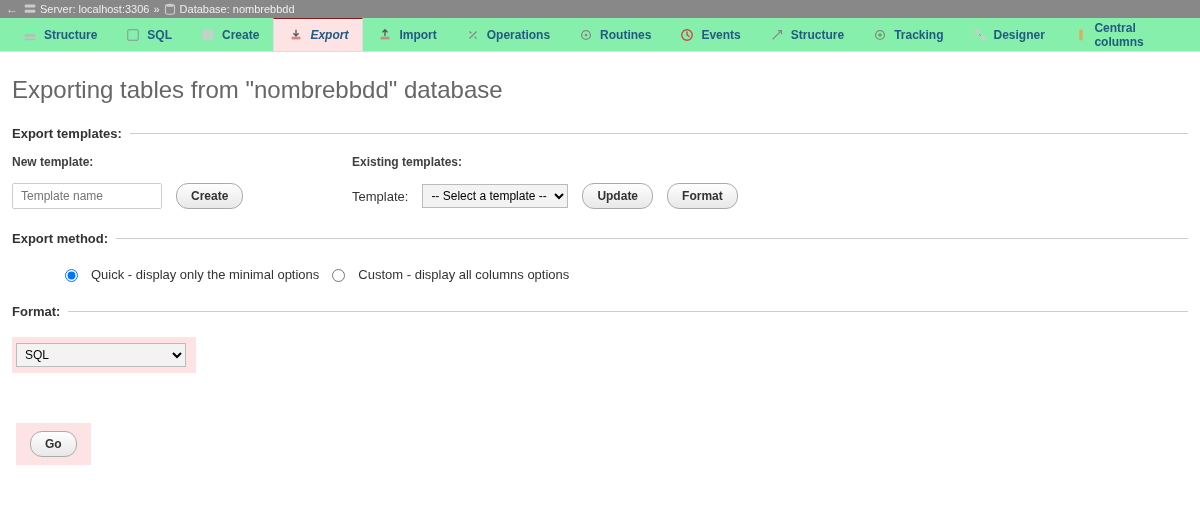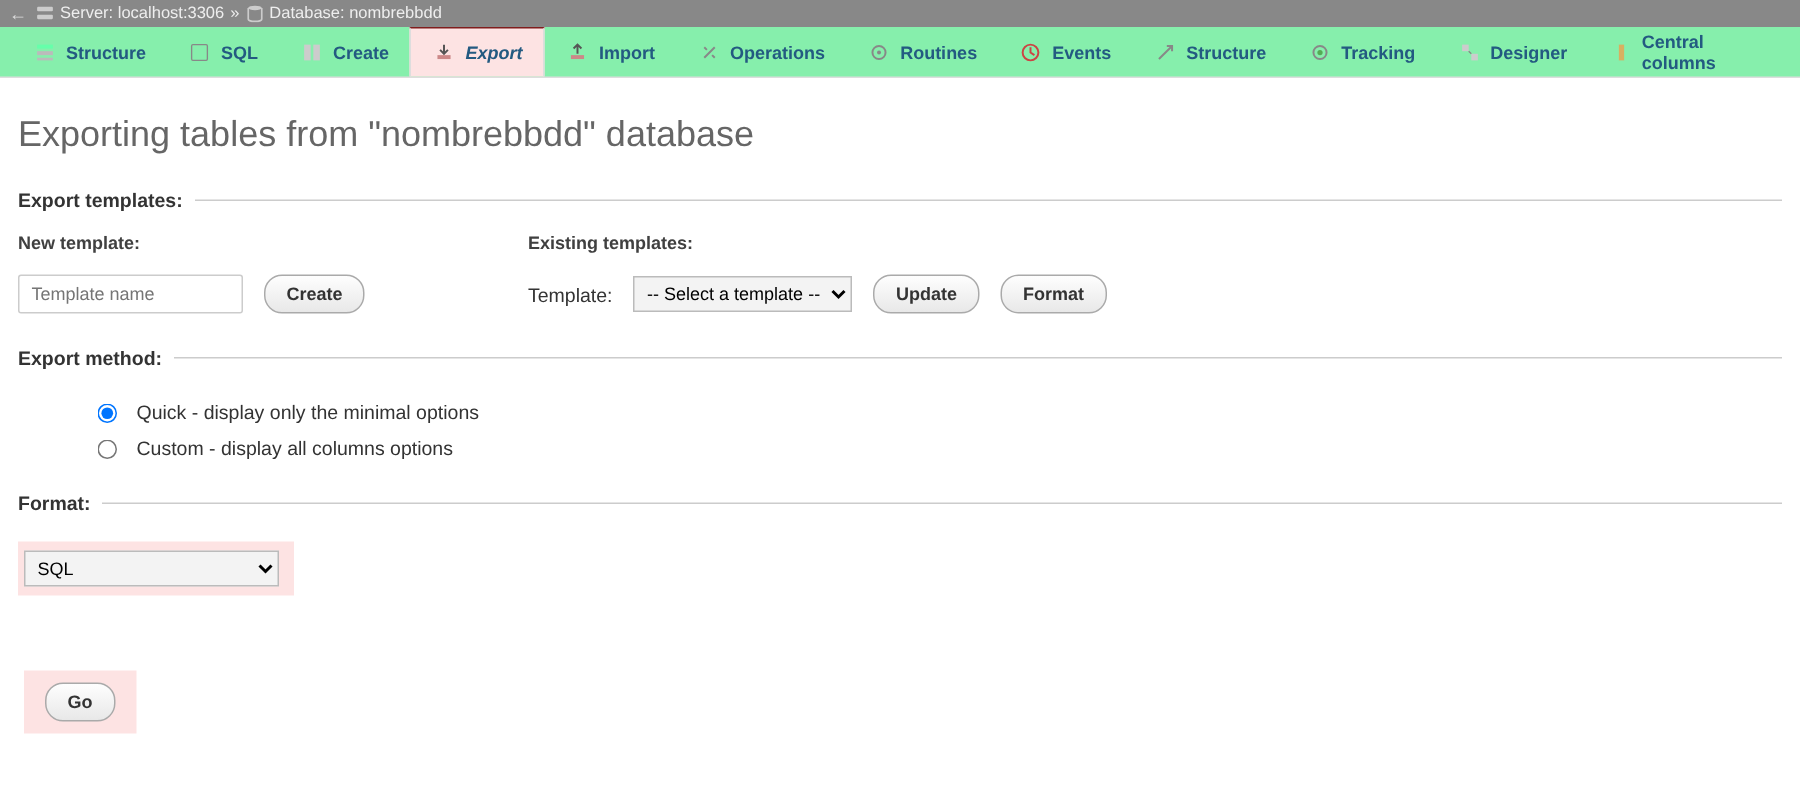--- a/index.html
+++ b/index.html
@@ -26,21 +26,21 @@
 
   .row2col { display: flex; gap: 60px; }
   .col { display: flex; flex-direction: column; gap: 14px; }
   .label { font-weight: bold; font-size: 12px; color: #404040; }
   .subrow { display: flex; align-items: center; gap: 14px; }
 
   input[type=text] { height: 26px; width: 150px; border: 1px solid #ccc; border-radius: 2px; padding: 0 8px; font-size: 12px; color: #666; }
   select { height: 24px; border: 1px solid #bbb; background: #f3f3f3; font-size: 12px; padding: 0 4px; }
   button.pma-btn { height: 26px; padding: 0 14px; border: 1px solid #aaa; border-radius: 12px; background: linear-gradient(#fefefe,#e8e8e8); font-size: 12px; font-weight: bold; color: #333; cursor: pointer; }
 
-  .radio-list { padding: 6px 0 0 48px; display: flex; flex-direction: column; gap: 8px; font-size: 13px; }
+  .radio-list { padding: 6px 0 0 48px; display: flex; flex-direction: row; gap: 8px; font-size: 13px; }
   .radio-list label { display: inline-flex; align-items: center; gap: 10px; cursor: pointer; }
 
   .format-wrap { display: inline-block; background: #fde3e3; padding: 6px 10px 6px 4px; margin-top: 4px; }
   .format-wrap select { width: 170px; }
 
   .go-wrap { display: inline-block; background: #fde3e3; padding: 8px 14px; margin-top: 28px; margin-left: 4px; }
 </style>
 </head>
 <body>
 

